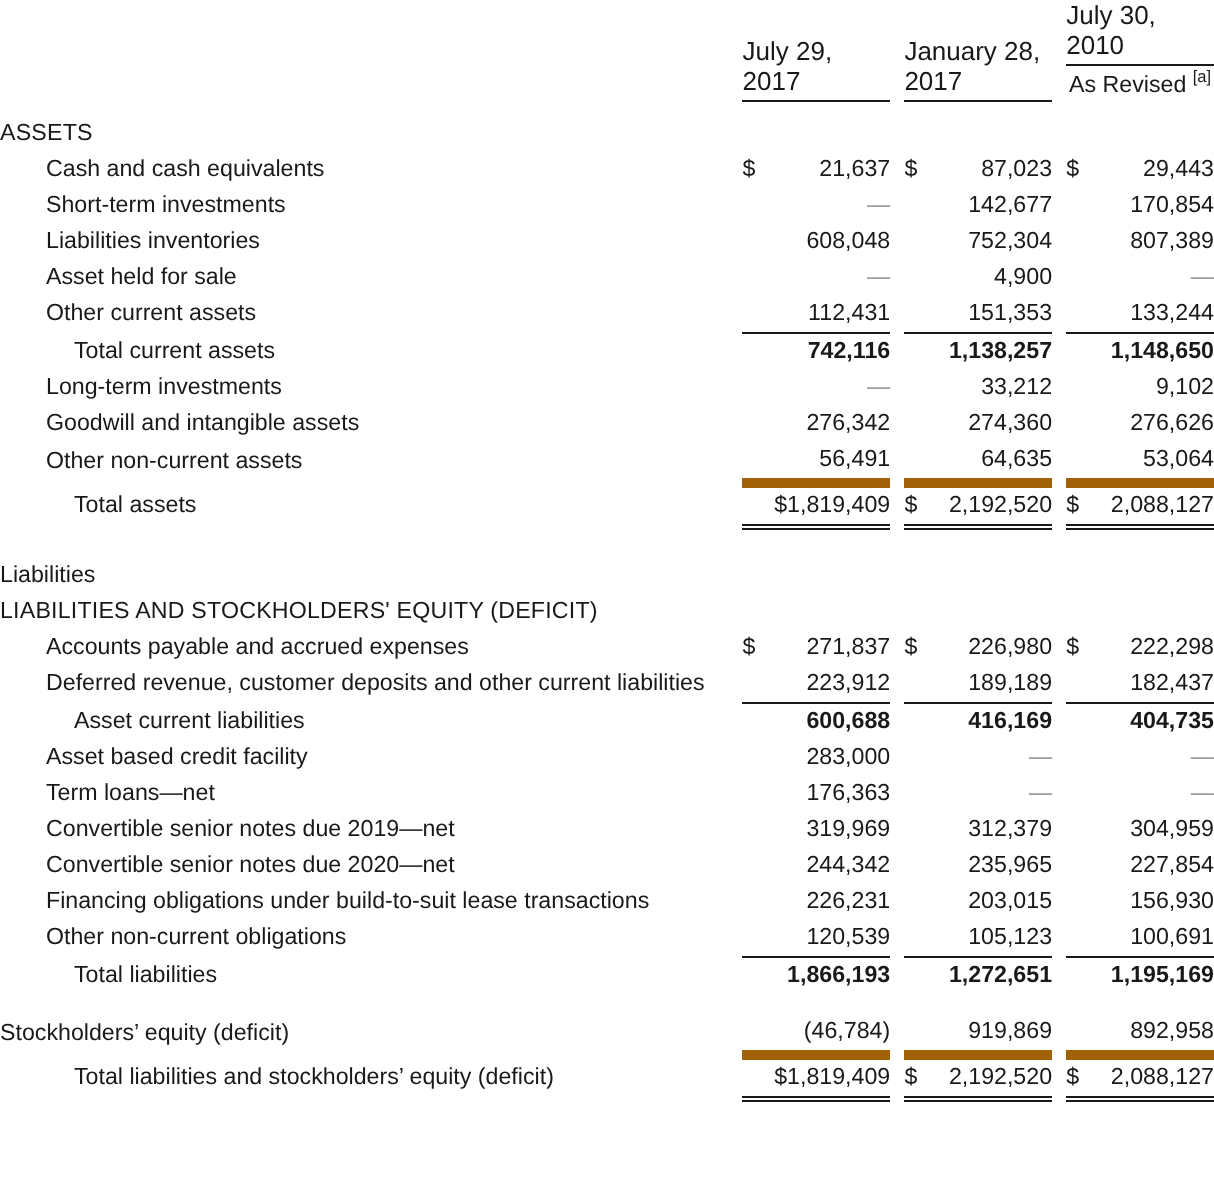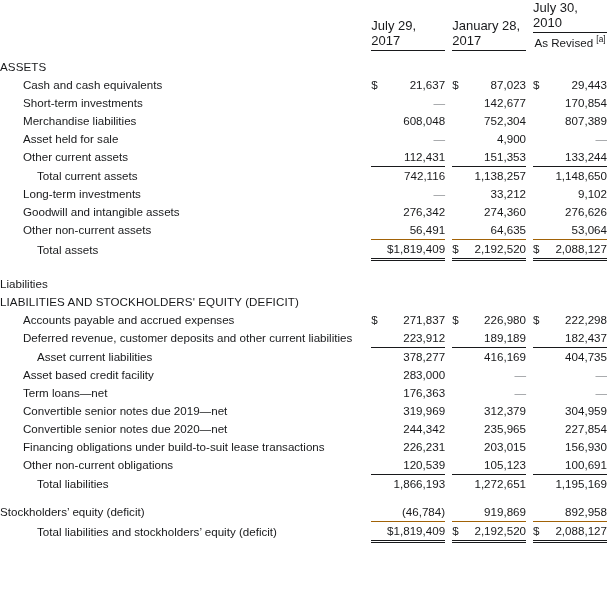--- a/index.html
+++ b/index.html
@@ -94,27 +94,27 @@
     line-height: 18px;
   }
   td.val .num { display: inline-block; }
   td.val .dash {
     display: inline-block;
     color: #8f9296;
   }
 
   
   tr.rule-top td.val .num,
-  tr.rule-top td.val .dash { position: relative; }
+  tr.rule-top td.val .dash { position: relative; font-weight: bold; }
 
   tr.rule-top td.val {
     border-top: 1px solid #18191b;
   }
   tr.rule-dbl td.val {
-    border-top: 1px solid #a16207;
+    border-top: 5px solid #a16207;
     border-bottom: 3px double #18191b;
   }
   tr.rule-dbl td.gap, tr.rule-top td.gap { border: none; }
 
   tr.blank td { height: 14px; padding: 0; }
   tr.blank-sm td { height: 10px; padding: 0; }
 </style>
 </head>
 <body>
 
@@ -176,21 +176,21 @@
         <tr class="row">
           <td class="label ind1">Short-term investments</td>
           <td class="gap"></td>
           <td class="val"><span class="dash">—</span></td>
           <td class="gap"></td>
           <td class="val"><span class="num">142,677</span></td>
           <td class="gap"></td>
           <td class="val"><span class="num">170,854</span></td>
         </tr>
         <tr class="row">
-          <td class="label ind1">Merchandise liabilities</td>
+          <td class="label ind1">Liabilities inventories</td>
           <td class="gap"></td>
           <td class="val"><span class="num">608,048</span></td>
           <td class="gap"></td>
           <td class="val"><span class="num">752,304</span></td>
           <td class="gap"></td>
           <td class="val"><span class="num">807,389</span></td>
         </tr>
         <tr class="row">
           <td class="label ind1">Asset held for sale</td>
           <td class="gap"></td>
@@ -289,21 +289,21 @@
           <td class="gap"></td>
           <td class="val"><span class="num">223,912</span></td>
           <td class="gap"></td>
           <td class="val"><span class="num">189,189</span></td>
           <td class="gap"></td>
           <td class="val"><span class="num">182,437</span></td>
         </tr>
         <tr class="row rule-top">
           <td class="label ind2">Asset current liabilities</td>
           <td class="gap"></td>
-          <td class="val"><span class="num">378,277</span></td>
+          <td class="val"><span class="num">600,688</span></td>
           <td class="gap"></td>
           <td class="val"><span class="num">416,169</span></td>
           <td class="gap"></td>
           <td class="val"><span class="num">404,735</span></td>
         </tr>
         <tr class="row">
           <td class="label ind1">Asset based credit facility</td>
           <td class="gap"></td>
           <td class="val"><span class="num">283,000</span></td>
           <td class="gap"></td>

